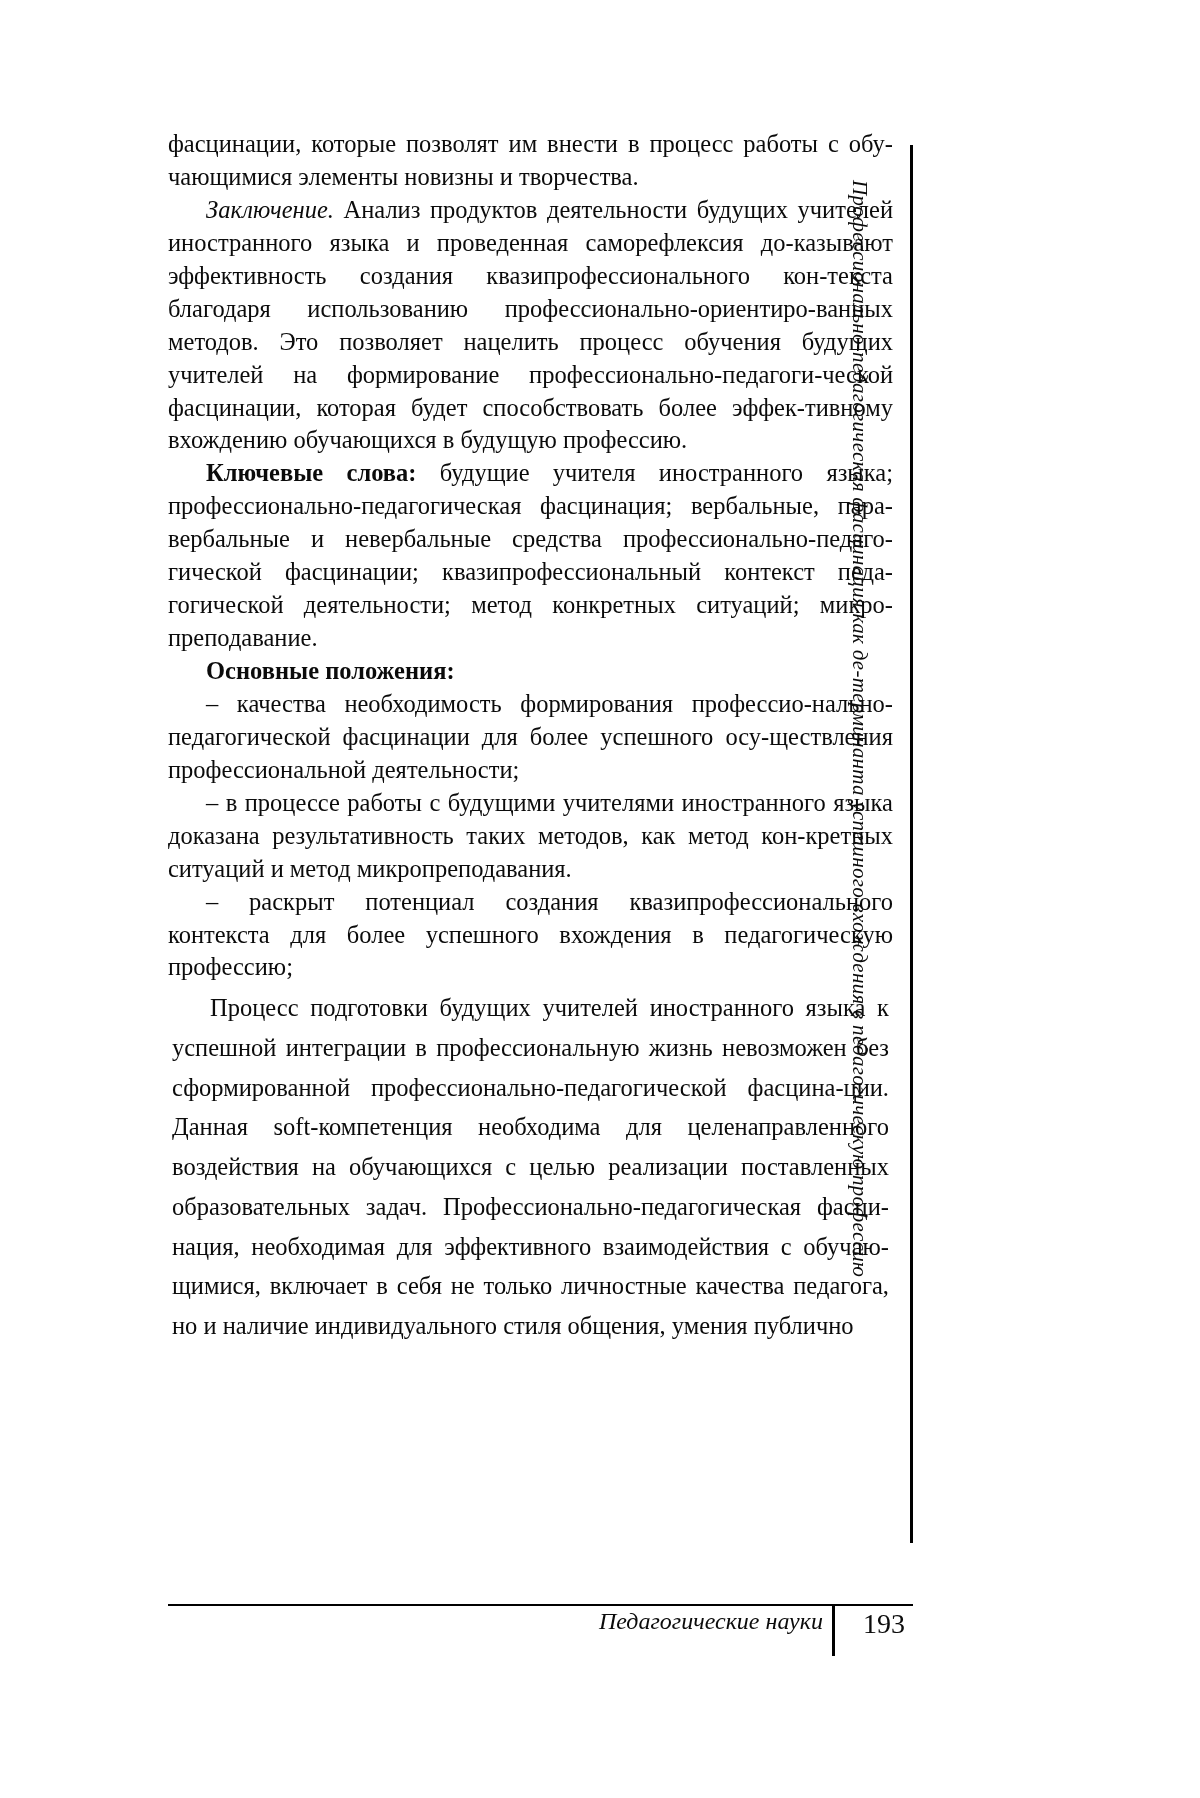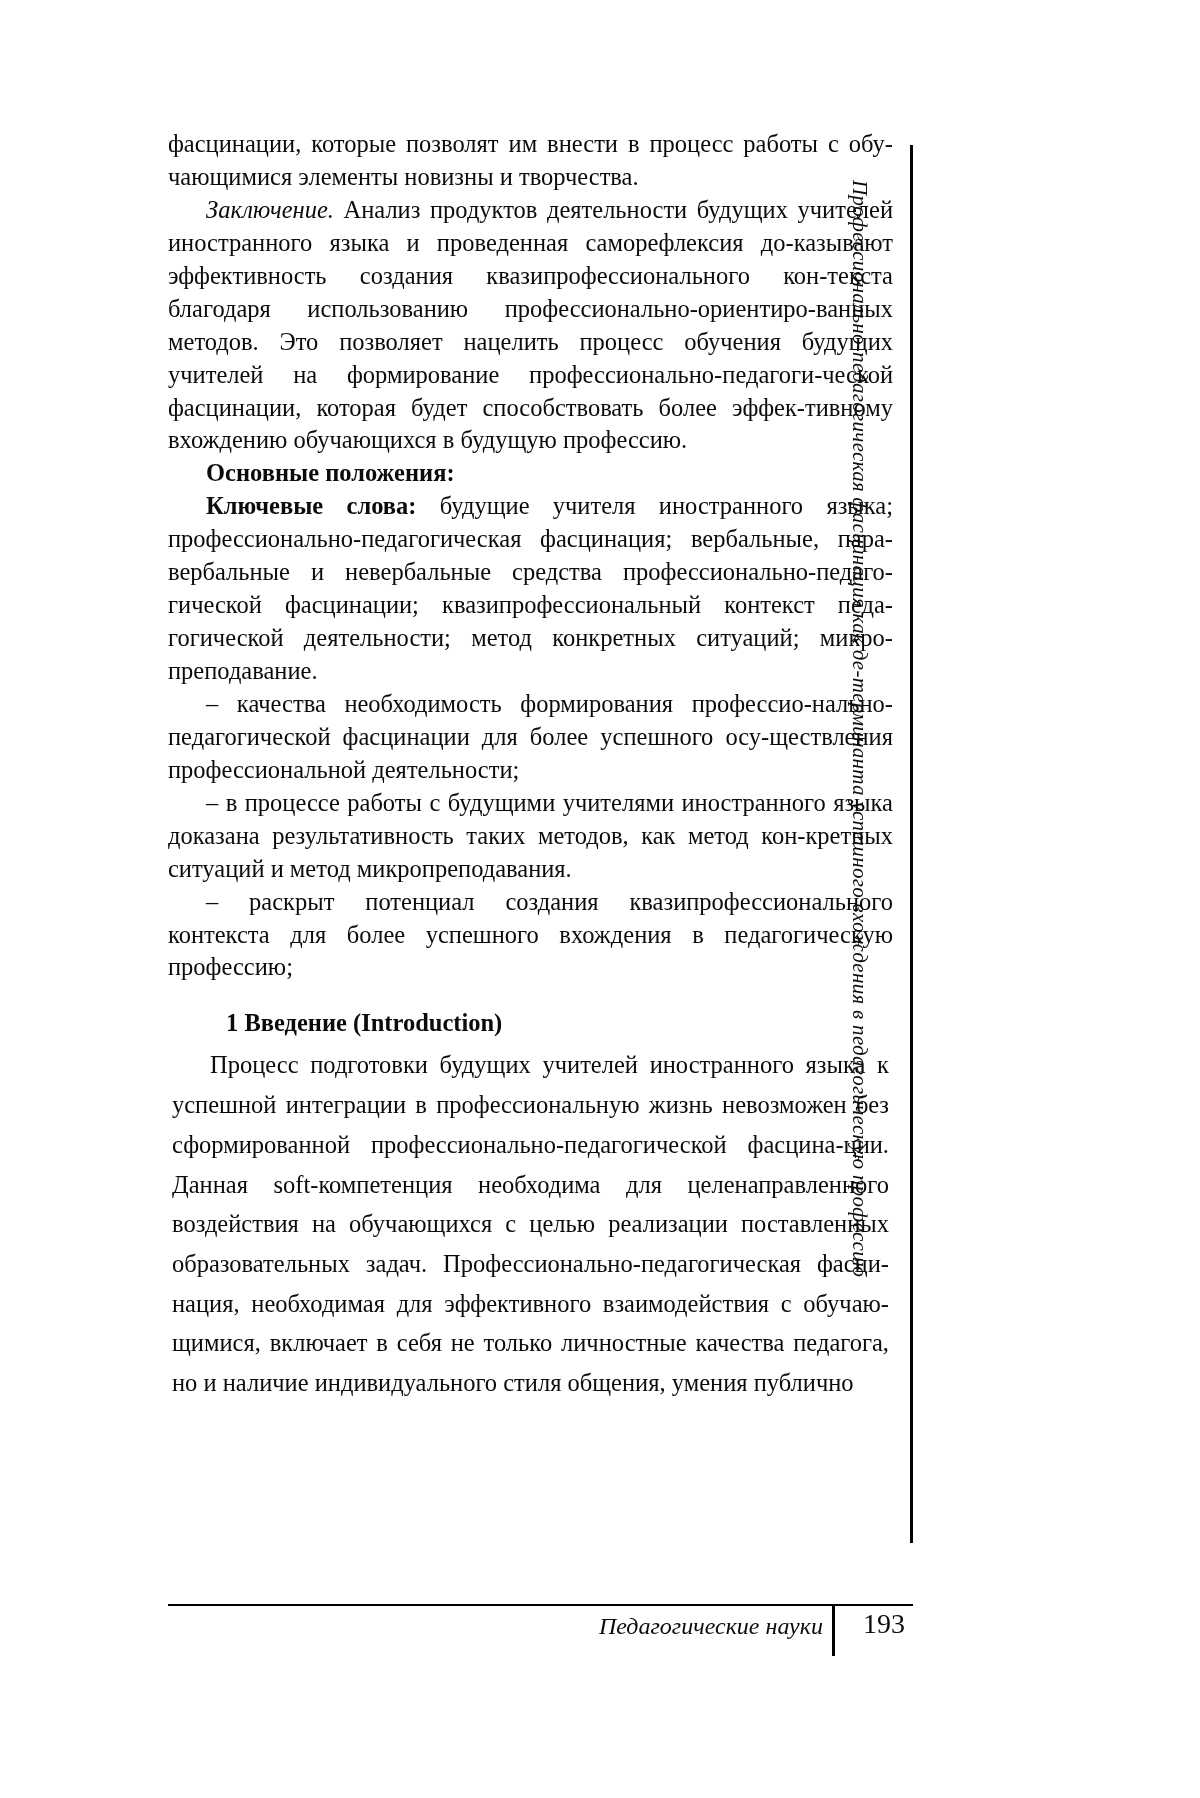--- a/index.html
+++ b/index.html
@@ -121,21 +121,21 @@
     top: 0;
     height: 2px;
     background: #000;
   }
   .footer-inner {
     position: absolute;
     left: 0;
     right: 0;
     top: 4px;
     display: flex;
-    align-items: flex-end;
+    align-items: flex-start;
     justify-content: flex-end;
   }
   .footer-label {
     font-style: italic;
     font-size: 24px;
     padding-right: 22px;
   }
   .footer-page {
     font-size: 28px;
     min-width: 60px;
@@ -155,31 +155,30 @@
 <body>
 
 <div class="page">
 
   <div class="column">
 
     <p class="para noindent">фасцинации, которые позволят им внести в процесс работы с обу-чающимися элементы новизны и творчества.</p>
 
     <p class="para indent"><span class="italic">Заключение.</span><span> Анализ продуктов деятельности будущих учителей иностранного языка и проведенная саморефлексия до-казывают эффективность создания квазипрофессионального кон-текста благодаря использованию профессионально-ориентиро-ванных методов. Это позволяет нацелить процесс обучения будущих учителей на формирование профессионально-педагоги-ческой фасцинации, которая будет способствовать более эффек-тивному вхождению обучающихся в будущую профессию.</span></p>
 
+    <p class="para indent"><span class="bold">Ключевые слова:</span><span> будущие учителя иностранного языка; профессионально-педагогическая фасцинация; вербальные, пара-вербальные и невербальные средства профессионально-педаго-гической фасцинации; квазипрофессиональный контекст педа-гогической деятельности; метод конкретных ситуаций; микро-преподавание.</span></p>
+
     <p class="para indent bold">Основные положения:</p>
-
-    <p class="para indent"><span class="bold">Ключевые слова:</span><span> будущие учителя иностранного языка; профессионально-педагогическая фасцинация; вербальные, пара-вербальные и невербальные средства профессионально-педаго-гической фасцинации; квазипрофессиональный контекст педа-гогической деятельности; метод конкретных ситуаций; микро-преподавание.</span></p>
 
     <p class="para dash">– качества необходимость формирования профессио-нально-педагогической фасцинации для более успешного осу-ществления профессиональной деятельности;</p>
 
     <p class="para dash">– в процессе работы с будущими учителями иностранного языка доказана результативность таких методов, как метод кон-кретных ситуаций и метод микропреподавания.</p>
 
     <p class="para dash">– раскрыт потенциал создания квазипрофессионального контекста для более успешного вхождения в педагогическую профессию;</p>
 
-    <p class="section-head">1 Введение (Introduction)</p>
 
     <p class="spaced-para">Процесс подготовки будущих учителей иностранного языка к успешной интеграции в профессиональную жизнь невозможен без сформированной профессионально-педагогической фасцина-ции. Данная soft-компетенция необходима для целенаправленного воздействия на обучающихся с целью реализации поставленных образовательных задач. Профессионально-педагогическая фасци-нация, необходимая для эффективного взаимодействия с обучаю-щимися, включает в себя не только личностные качества педагога, но и наличие индивидуального стиля общения, умения публично</p>
 
   </div>
 
   <div class="side-rail">
     <span class="side-rail-text">Профессионально-педагогическая фасцинация как де-терминанта успешного вхождения в педагогическую профессию</span>
   </div>
   <div class="side-rule"></div>
 

